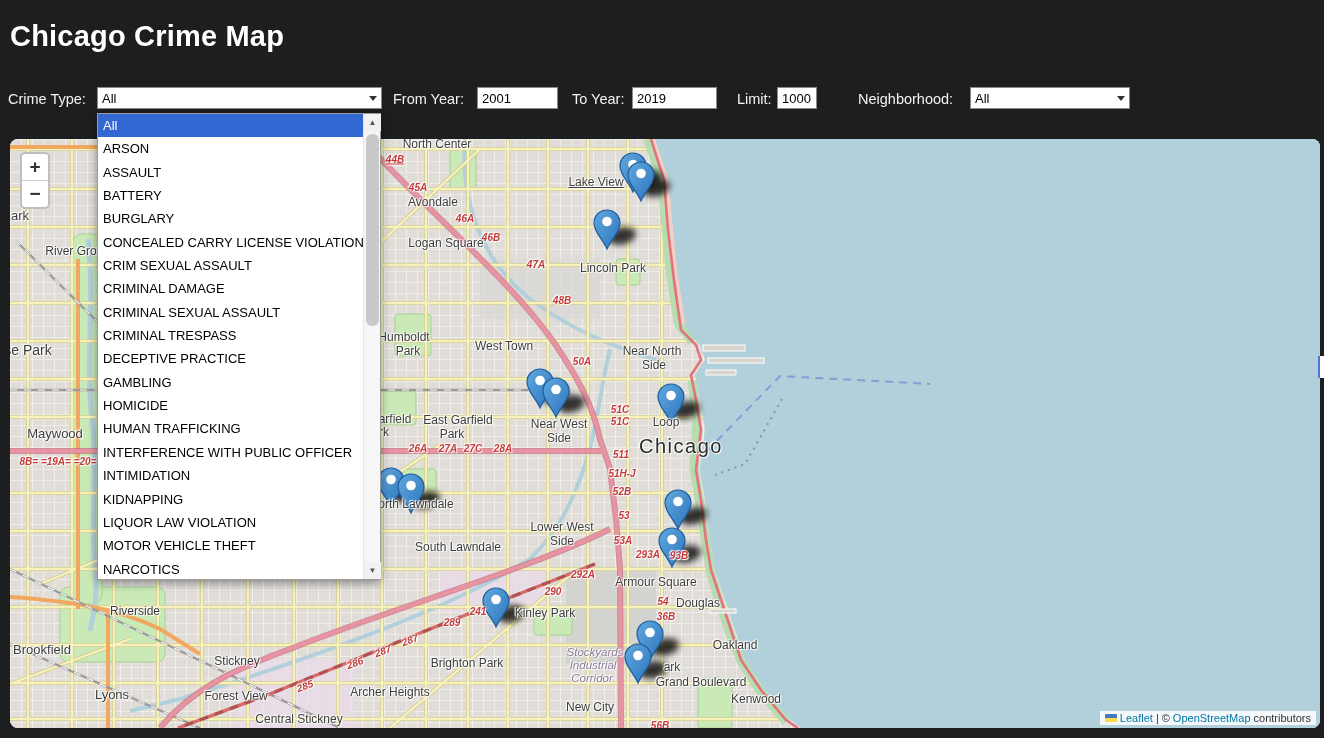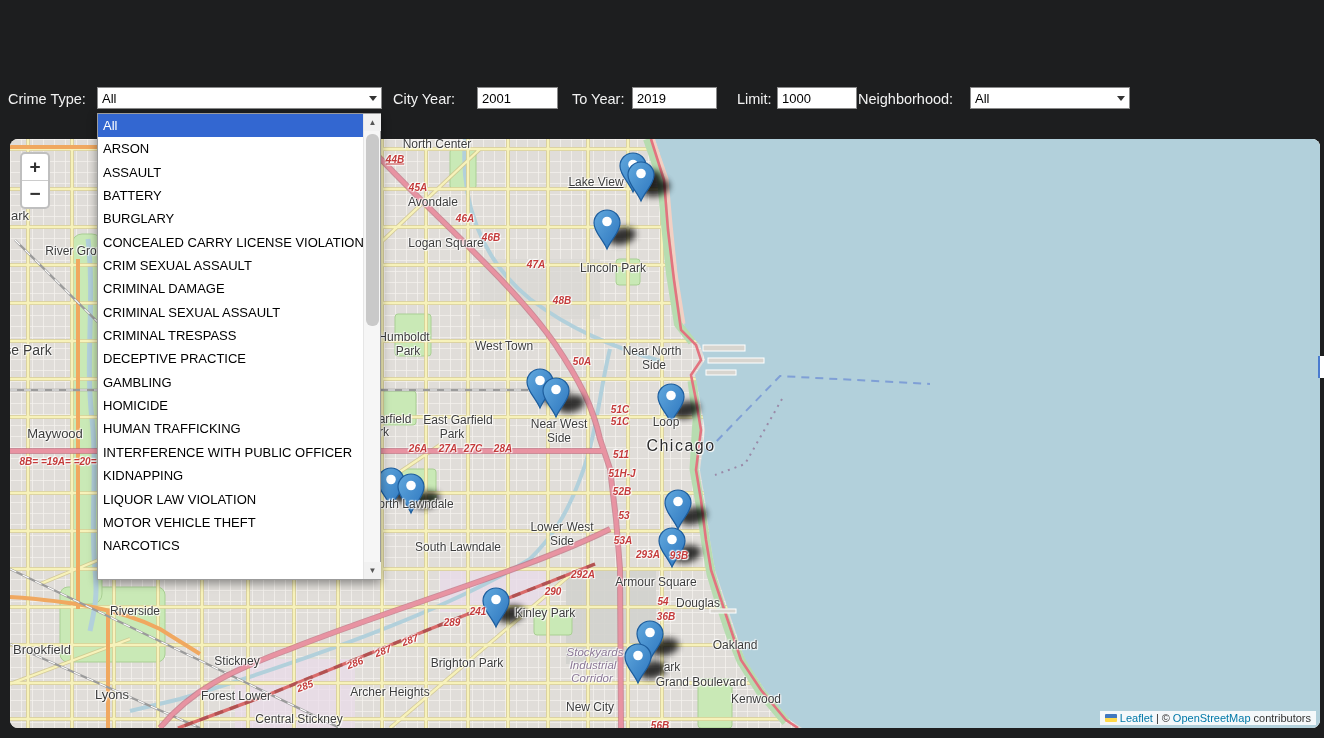--- a/index.html
+++ b/index.html
@@ -26,55 +26,56 @@
   .option.selected{background:#3367d1;color:#fff}
   .sbar{position:absolute;top:0;right:0;width:17px;height:100%;background:#f6f6f6;border-left:1px solid #e6e6e6;box-sizing:border-box}
   .sbtn{position:absolute;left:0;width:17px;height:17px;background:#f1f1f1;color:#555;font-size:8px;text-align:center;line-height:17px}
   .sthumb{position:absolute;left:2px;width:13px;top:20px;height:192px;background:#c9c9c9;border-radius:6px}
 
   
   .map{position:absolute;left:10px;top:139px;width:1310px;height:589px;border-radius:8px;overflow:hidden;background:#e9e7e1}
   .map svg.base{position:absolute;left:0;top:0}
   .maplabel{position:absolute;transform:translate(-50%,-50%);font-size:12px;color:#3c3c3c;white-space:nowrap;pointer-events:none;
     text-shadow:0 0 2px #fff,0 0 2px #fff,1px 1px 1px #fff,-1px -1px 1px #fff}
-  .maplabel.city{font-size:16px;letter-spacing:1.5px;color:#2b2b2b}
+  .maplabel.city{font-size:20px;letter-spacing:1.5px;color:#2b2b2b}
   .maplabel.ref{font-size:10px;color:#c43b3b;font-style:italic;font-weight:bold}
   .maplabel.ind{font-style:italic;color:#8a7795;font-size:11.5px}
 
   .zoomctl{position:absolute;left:10px;top:13px;width:26px;background:#fff;border:2px solid rgba(0,0,0,.25);border-radius:5px;z-index:20}
   .zbtn{width:26px;height:26px;line-height:25px;text-align:center;font-size:19px;font-weight:bold;color:#333;cursor:pointer}
   .zbtn:first-child{border-bottom:1px solid #ccc}
 
   .attrib{position:absolute;right:4px;bottom:3px;background:rgba(255,255,255,.85);font-size:11px;color:#333;
     padding:1px 5px;display:flex;align-items:center;gap:3px;z-index:20}
   .attrib a{color:#0078A8;text-decoration:none}
   .uaflag{display:inline-block;width:12px;height:8px;border-radius:1px;background:linear-gradient(#4178be 50%,#ffd948 50%)}
 
   .edge-tick{position:absolute;left:1318px;top:356px;width:5px;height:22px;background:#fff;border-left:2px solid #4a7bd0;z-index:60}
 </style>
 </head>
 <body>
 
 <div class="stage">
 
+  <div class="page-title">Chicago Crime Map</div>
 
   <div class="flabel" style="left:8px">Crime Type:</div>
   <div class="selbox" style="left:97px;width:285px">
     <span class="val">All</span>
     <span class="chev"></span>
   </div>
 
-  <div class="flabel" style="left:393px">City Year:</div>
+  <div class="flabel" style="left:393px">From Year:</div>
   <input class="tinput" style="left: 477px; width: 81px;" value="2001">
 
   <div class="flabel" style="left:572px">To Year:</div>
   <input class="tinput" style="left: 632px; width: 85px;" value="2019">
 
   <div class="flabel" style="left:737px">Limit:</div>
-  <input class="tinput" style="left: 777px; width: 80px;" value="1000">
+  <input class="tinput" style="left: 777px; width: 40px;" value="1000">
 
   <div class="flabel" style="left:858px">Neighborhood:</div>
   <div class="selbox" style="left:970px;width:160px">
     <span class="val">All</span>
     <span class="chev"></span>
   </div>
 
   <div class="map">
     <svg class="base" width="1310" height="589" viewBox="0 0 1310 589">
       <defs>
@@ -231,21 +232,21 @@
         <span class="maplabel" style="left: 725px; top: 506px; transform: translate(-50%, -50%);">Oakland</span>
         <span class="maplabel" style="left: 32px; top: 510px; font-size: 13px; transform: translate(-50%, -50%);">Brookfield</span>
         <span class="maplabel" style="left: 227px; top: 522px; transform: translate(-50%, -50%);">Stickney</span>
         <span class="maplabel" style="left: 457px; top: 524px; transform: translate(-50%, -50%);">Brighton Park</span>
         <span class="maplabel ind" style="left: 585px; top: 513px; transform: translate(-50%, -50%);">Stockyards</span>
         <span class="maplabel ind" style="left: 583px; top: 526px; transform: translate(-50%, -50%);">Industrial</span>
         <span class="maplabel ind" style="left: 582px; top: 539px; transform: translate(-50%, -50%);">Corridor</span>
         <span class="maplabel" style="left: 662px; top: 528px; transform: translate(-50%, -50%);">ark</span>
         <span class="maplabel" style="left: 691px; top: 543px; transform: translate(-50%, -50%);">Grand Boulevard</span>
         <span class="maplabel" style="left: 102px; top: 555px; font-size: 13px; transform: translate(-50%, -50%);">Lyons</span>
-        <span class="maplabel" style="left: 226px; top: 557px; transform: translate(-50%, -50%);">Forest Lower</span>
+        <span class="maplabel" style="left: 226px; top: 557px; transform: translate(-50%, -50%);">Forest View</span>
         <span class="maplabel" style="left: 746px; top: 560px; transform: translate(-50%, -50%);">Kenwood</span>
         <span class="maplabel" style="left: 380px; top: 553px; transform: translate(-50%, -50%);">Archer Heights</span>
         <span class="maplabel" style="left: 580px; top: 568px; transform: translate(-50%, -50%);">New City</span>
         <span class="maplabel" style="left: 289px; top: 580px; transform: translate(-50%, -50%);">Central Stickney</span>
         <span class="maplabel ref" style="left: 385px; top: 20px; transform: translate(-50%, -50%); text-decoration: underline;">44B</span>
         <span class="maplabel ref" style="left: 408px; top: 48px; transform: translate(-50%, -50%);">45A</span>
         <span class="maplabel ref" style="left: 455px; top: 79px; transform: translate(-50%, -50%);">46A</span>
         <span class="maplabel ref" style="left: 481px; top: 98px; transform: translate(-50%, -50%);">46B</span>
         <span class="maplabel ref" style="left: 515px; top: 125px; transform: translate(-50%, -50%); padding-left: 22px;">47A</span>
         <span class="maplabel ref" style="left: 540px; top: 161px; transform: translate(-50%, -50%); padding-left: 24px;">48B</span>
@@ -302,20 +303,21 @@
         <div class="option">CONCEALED CARRY LICENSE VIOLATION</div>
         <div class="option">CRIM SEXUAL ASSAULT</div>
         <div class="option">CRIMINAL DAMAGE</div>
         <div class="option">CRIMINAL SEXUAL ASSAULT</div>
         <div class="option">CRIMINAL TRESPASS</div>
         <div class="option">DECEPTIVE PRACTICE</div>
         <div class="option">GAMBLING</div>
         <div class="option">HOMICIDE</div>
         <div class="option">HUMAN TRAFFICKING</div>
         <div class="option">INTERFERENCE WITH PUBLIC OFFICER</div>
+        <div class="option">INTIMIDATION</div>
         <div class="option">KIDNAPPING</div>
         <div class="option">LIQUOR LAW VIOLATION</div>
         <div class="option">MOTOR VEHICLE THEFT</div>
         <div class="option">NARCOTICS</div>
       </div>
     <div class="sbar">
       <div class="sbtn" style="top:0">▲</div>
       <div class="sthumb"></div>
       <div class="sbtn" style="bottom:0">▼</div>
     </div>

